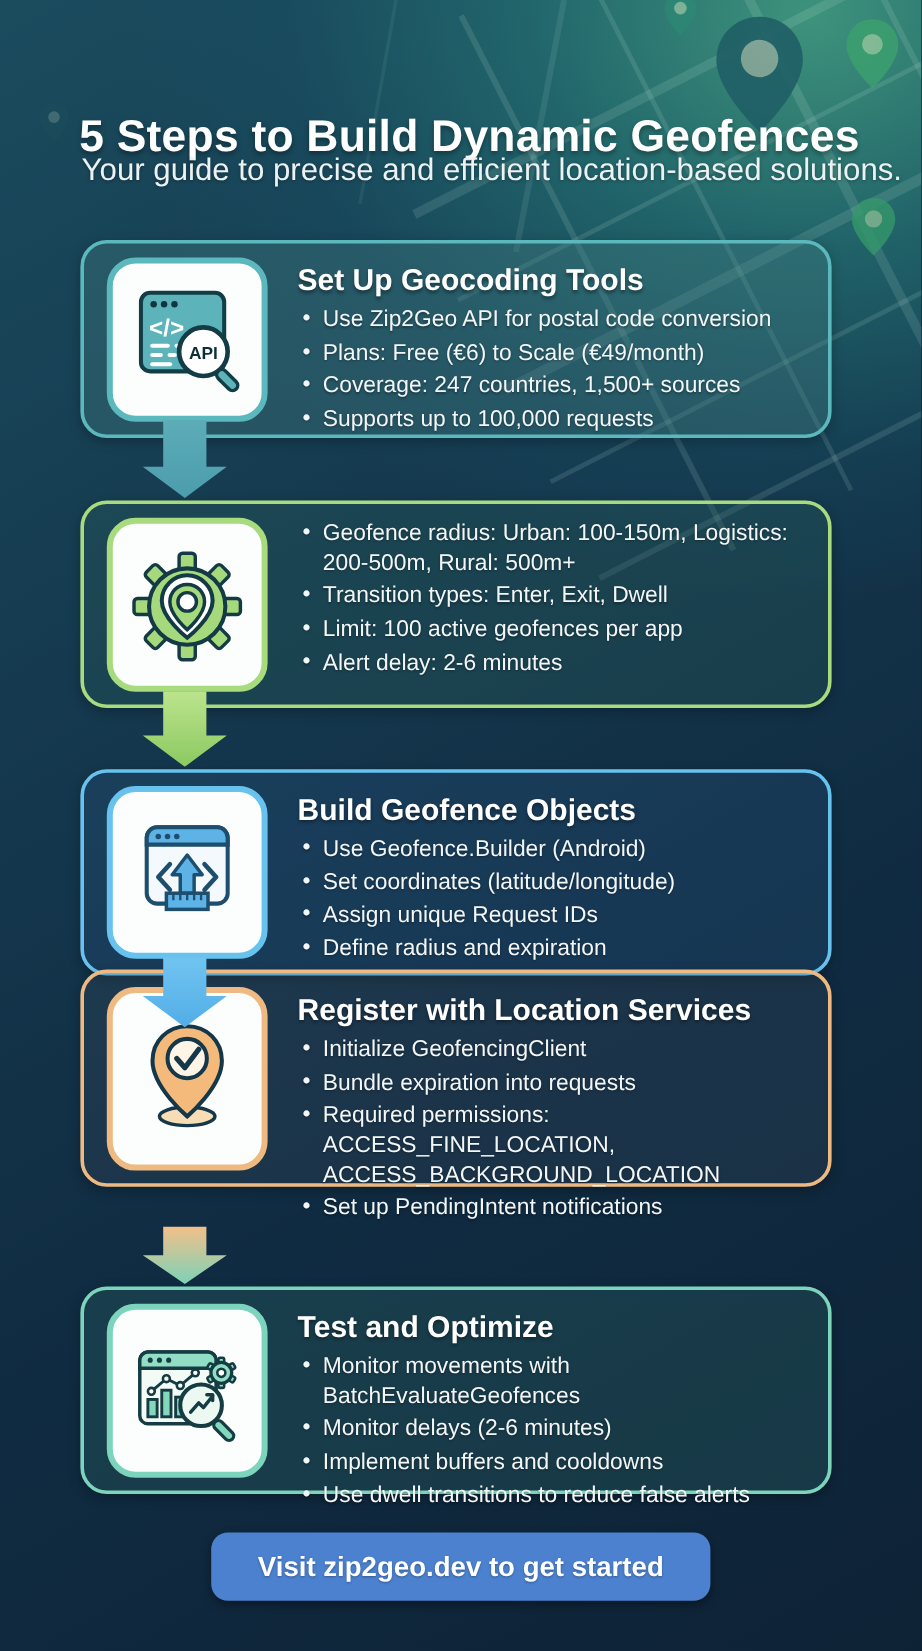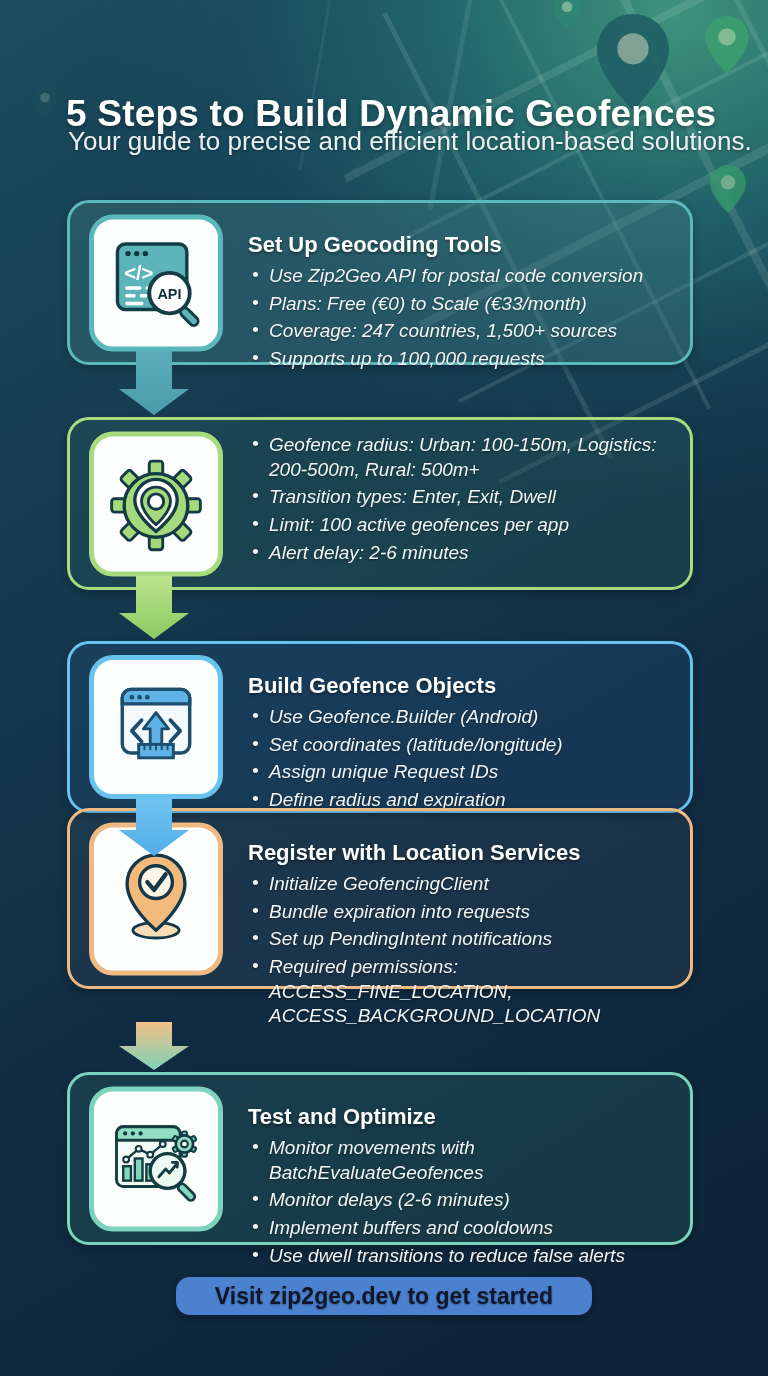--- a/index.html
+++ b/index.html
@@ -21,29 +21,29 @@
     box-shadow:0 3px 10px rgba(0,0,0,0.25);
   }
   .tile{
     position:absolute;left:19px;top:50%;transform:translateY(-50%);
     width:134px;height:calc(100% - 22px);box-sizing:border-box;
     background:#fcfefe;border:5px solid var(--accent,#5ebcbe);border-radius:24px;
     display:flex;align-items:center;justify-content:center;
   }
   .tile svg{width:106px;height:106px;}
   .content{position:absolute;left:178px;right:12px;top:13px;}
-  .step-title{font-size:22px;font-weight:700;color:#ffffff;margin:16px 0 6px 0;text-shadow:0 2px 3px rgba(0,0,0,0.4);}
-  .bullets{margin:0;padding:0;list-style:none;font-style:italic;}
+  .step-title{font-size:25px;font-weight:700;color:#ffffff;margin:4px 0 6px 0;text-shadow:0 2px 3px rgba(0,0,0,0.4);}
+  .bullets{margin:0;padding:0;list-style:none;}
   .bullets li{position:relative;padding-left:21px;font-size:19px;line-height:1.30;color:#f2f6f7;margin-bottom:3px;text-shadow:0 1px 2px rgba(0,0,0,0.35);}
   .bullets li::before{content:"\2022";position:absolute;left:4px;top:-1px;color:#f2f6f7;}
   .arrow{position:absolute;z-index:3;pointer-events:none;}
   #cta{
-    position:absolute;left:176px;top:1277px;width:416px;height:38px;z-index:2;
+    position:absolute;left:176px;top:1277px;width:416px;height:57px;z-index:2;
     background:var(--ctabg,#4b81cf);border:none;border-radius:14px;cursor:pointer;
-    color:#0f172a;font-family:"Liberation Sans",sans-serif;font-size:23px;font-weight:700;
+    color:#ffffff;font-family:"Liberation Sans",sans-serif;font-size:23px;font-weight:700;
     display:flex;align-items:center;justify-content:center;
     box-shadow:0 3px 8px rgba(0,0,0,0.35);text-shadow:0 1px 2px rgba(0,0,0,0.3);
   }
 </style>
 </head>
 <body>
 
 <div id="page">
 
   <svg id="decor" viewBox="0 0 768 1376">
@@ -106,21 +106,21 @@
         <rect x="23" y="75" width="19" height="3.6" rx="1.8" fill="#fff"></rect>
         <circle cx="69" cy="66" r="21" fill="#ffffff" stroke="#123c46" stroke-width="4"></circle>
         <text x="69" y="72" text-anchor="middle" font-size="15" font-weight="bold" fill="#0e2f3a" font-family="Liberation Sans,sans-serif">API</text>
         <rect x="84" y="80" width="22" height="9" rx="4.5" transform="rotate(45 85 81)" fill="#5cb4ba" stroke="#123c46" stroke-width="3"></rect>
       </svg>
     </div>
     <div class="content">
       <h2 class="step-title">Set Up Geocoding Tools</h2>
       <ul class="bullets">
         <li>Use Zip2Geo API for postal code conversion</li>
-        <li>Plans: Free (€0) to Scale (€33/month)</li>
+        <li>Plans: Free (€6) to Scale (€49/month)</li>
         <li>Coverage: 247 countries, 1,500+ sources</li>
         <li>Supports up to 100,000 requests</li>
       </ul>
     </div>
   </section>
 
   <svg class="arrow" style="left:119px;top:350px;" width="70" height="65" viewBox="0 0 70 65">
     <defs>
         <linearGradient id="ag1" x1="0" y1="0" x2="0" y2="1">
       <stop offset="0" stop-color="#5cadb8"></stop>
@@ -216,22 +216,22 @@
         <path d="M55,10 C38,10 25,23 25,40 C25,63 55,88 55,88 C55,88 85,63 85,40 C85,23 72,10 55,10 Z" fill="#f4ba7c" stroke="#14384a" stroke-width="3.5"></path>
         <circle cx="55" cy="38" r="17" fill="#fdf4e6" stroke="#14384a" stroke-width="3.5"></circle>
         <path d="M46,38 L53,46 L65,30" stroke="#14384a" stroke-width="4.5" fill="none" stroke-linecap="round" stroke-linejoin="round"></path>
       </svg>
     </div>
     <div class="content">
       <h2 class="step-title">Register with Location Services</h2>
       <ul class="bullets">
         <li>Initialize GeofencingClient</li>
         <li>Bundle expiration into requests</li>
+        <li>Required permissions: ACCESS_FINE_LOCATION, ACCESS_BACKGROUND_LOCATION</li>
         <li>Set up PendingIntent notifications</li>
-        <li>Required permissions: ACCESS_FINE_LOCATION, ACCESS_BACKGROUND_LOCATION</li>
       </ul>
     </div>
   </section>
 
   <svg class="arrow" style="left:119px;top:1022px;" width="70" height="48" viewBox="0 0 70 48">
     <defs>
         <linearGradient id="ag4" x1="0" y1="0" x2="0" y2="1">
       <stop offset="0" stop-color="#f3c089"></stop>
       <stop offset="1" stop-color="#7cd2b7"></stop>
     </linearGradient>

